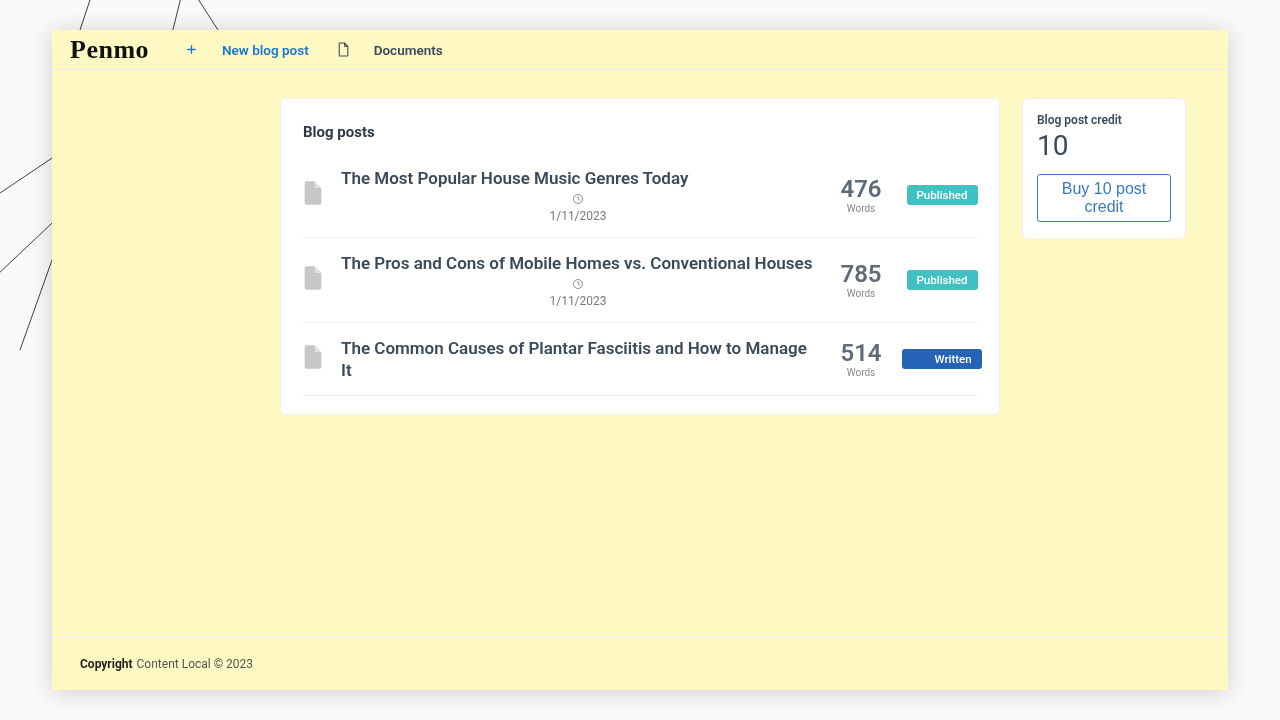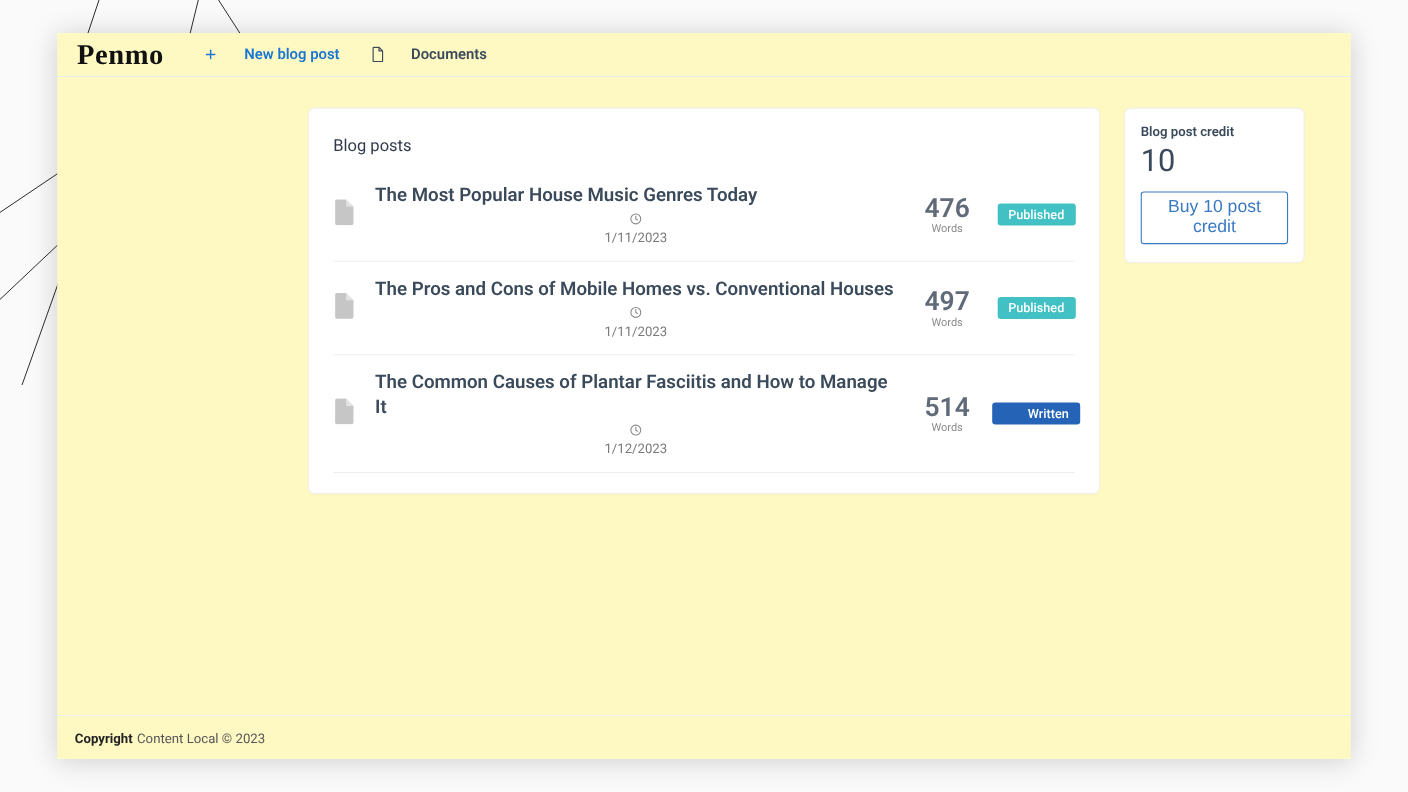--- a/index.html
+++ b/index.html
@@ -72,21 +72,21 @@
       margin-left: 228px;
       width: 720px;
       background: #fff;
       border: 1px solid #f2f2f2;
       border-radius: 6px;
       box-shadow: 0 1px 2px rgba(0,0,0,0.02);
       padding: 24px 22px 18px 22px;
     }
     .main-card h2 {
       font-size: 15px;
-      font-weight: 400;
+      font-weight: 700;
       color: #2e3a4a;
       margin-bottom: 12px;
     }
     .post-row {
       display: grid;
       grid-template-columns: 24px 1fr 64px 70px;
       align-items: center;
       gap: 14px;
       padding: 14px 0;
       border-bottom: 1px solid #eee;
@@ -137,25 +137,25 @@
     .buy-btn {
       border: 1px solid #3a7ac2;
       background: #fff;
       color: #3a7ac2;
       font-size: 16px;
       padding: 5px 10px;
       border-radius: 3px;
       cursor: pointer;
     }
     .footer {
-      height: 40px;
+      height: 53px;
       border-top: 1px solid #f0f0f0;
       display: flex;
       align-items: center;
-      padding: 0 16px;
+      padding: 0 28px;
       font-size: 12px;
       color: #555;
       margin-top: 12px;
     }
     .footer b { color: #222; margin-right: 4px; }
   </style>
 </head>
 <body>
 
 <svg class="bg-lines" viewBox="0 0 360 420">
@@ -236,43 +236,34 @@
                 <span class="clock-icon">
                   <svg width="12" height="12" viewBox="0 0 24 24" fill="none" stroke="#8a8a8a" stroke-width="2">
                     <circle cx="12" cy="12" r="9"></circle>
                     <path d="M12 7v5l3 2" stroke-linecap="round"></path>
                   </svg>
                 </span>
                 <span>1/11/2023</span>
               </div>
             </div>
             <div class="word-col">
-              <div class="word-count">497</div>
+              <div class="word-count">785</div>
               <div class="word-label">Words</div>
             </div>
             <div class="status-col">
               <span class="badge published">Published</span>
             </div>
           </div>
           <div class="post-row">
             <div class="file-icon"><svg width="20" height="24" viewBox="0 0 24 28">
                 <path fill="#c6c6c6" d="M14 0H4a2 2 0 0 0-2 2v24a2 2 0 0 0 2 2h16a2 2 0 0 0 2-2V8z"></path>
                 <path fill="#ffffff" opacity="0.5" d="M14 0v8h8z"></path>
               </svg></div>
             <div>
               <div class="post-title">The Common Causes of Plantar Fasciitis and How to Manage It</div>
-              <div class="post-meta">
-                <span class="clock-icon">
-                  <svg width="12" height="12" viewBox="0 0 24 24" fill="none" stroke="#8a8a8a" stroke-width="2">
-                    <circle cx="12" cy="12" r="9"></circle>
-                    <path d="M12 7v5l3 2" stroke-linecap="round"></path>
-                  </svg>
-                </span>
-                <span>1/12/2023</span>
-              </div>
             </div>
             <div class="word-col">
               <div class="word-count">514</div>
               <div class="word-label">Words</div>
             </div>
             <div class="status-col">
               <span class="badge written">Written</span>
             </div>
           </div>
         </div>

